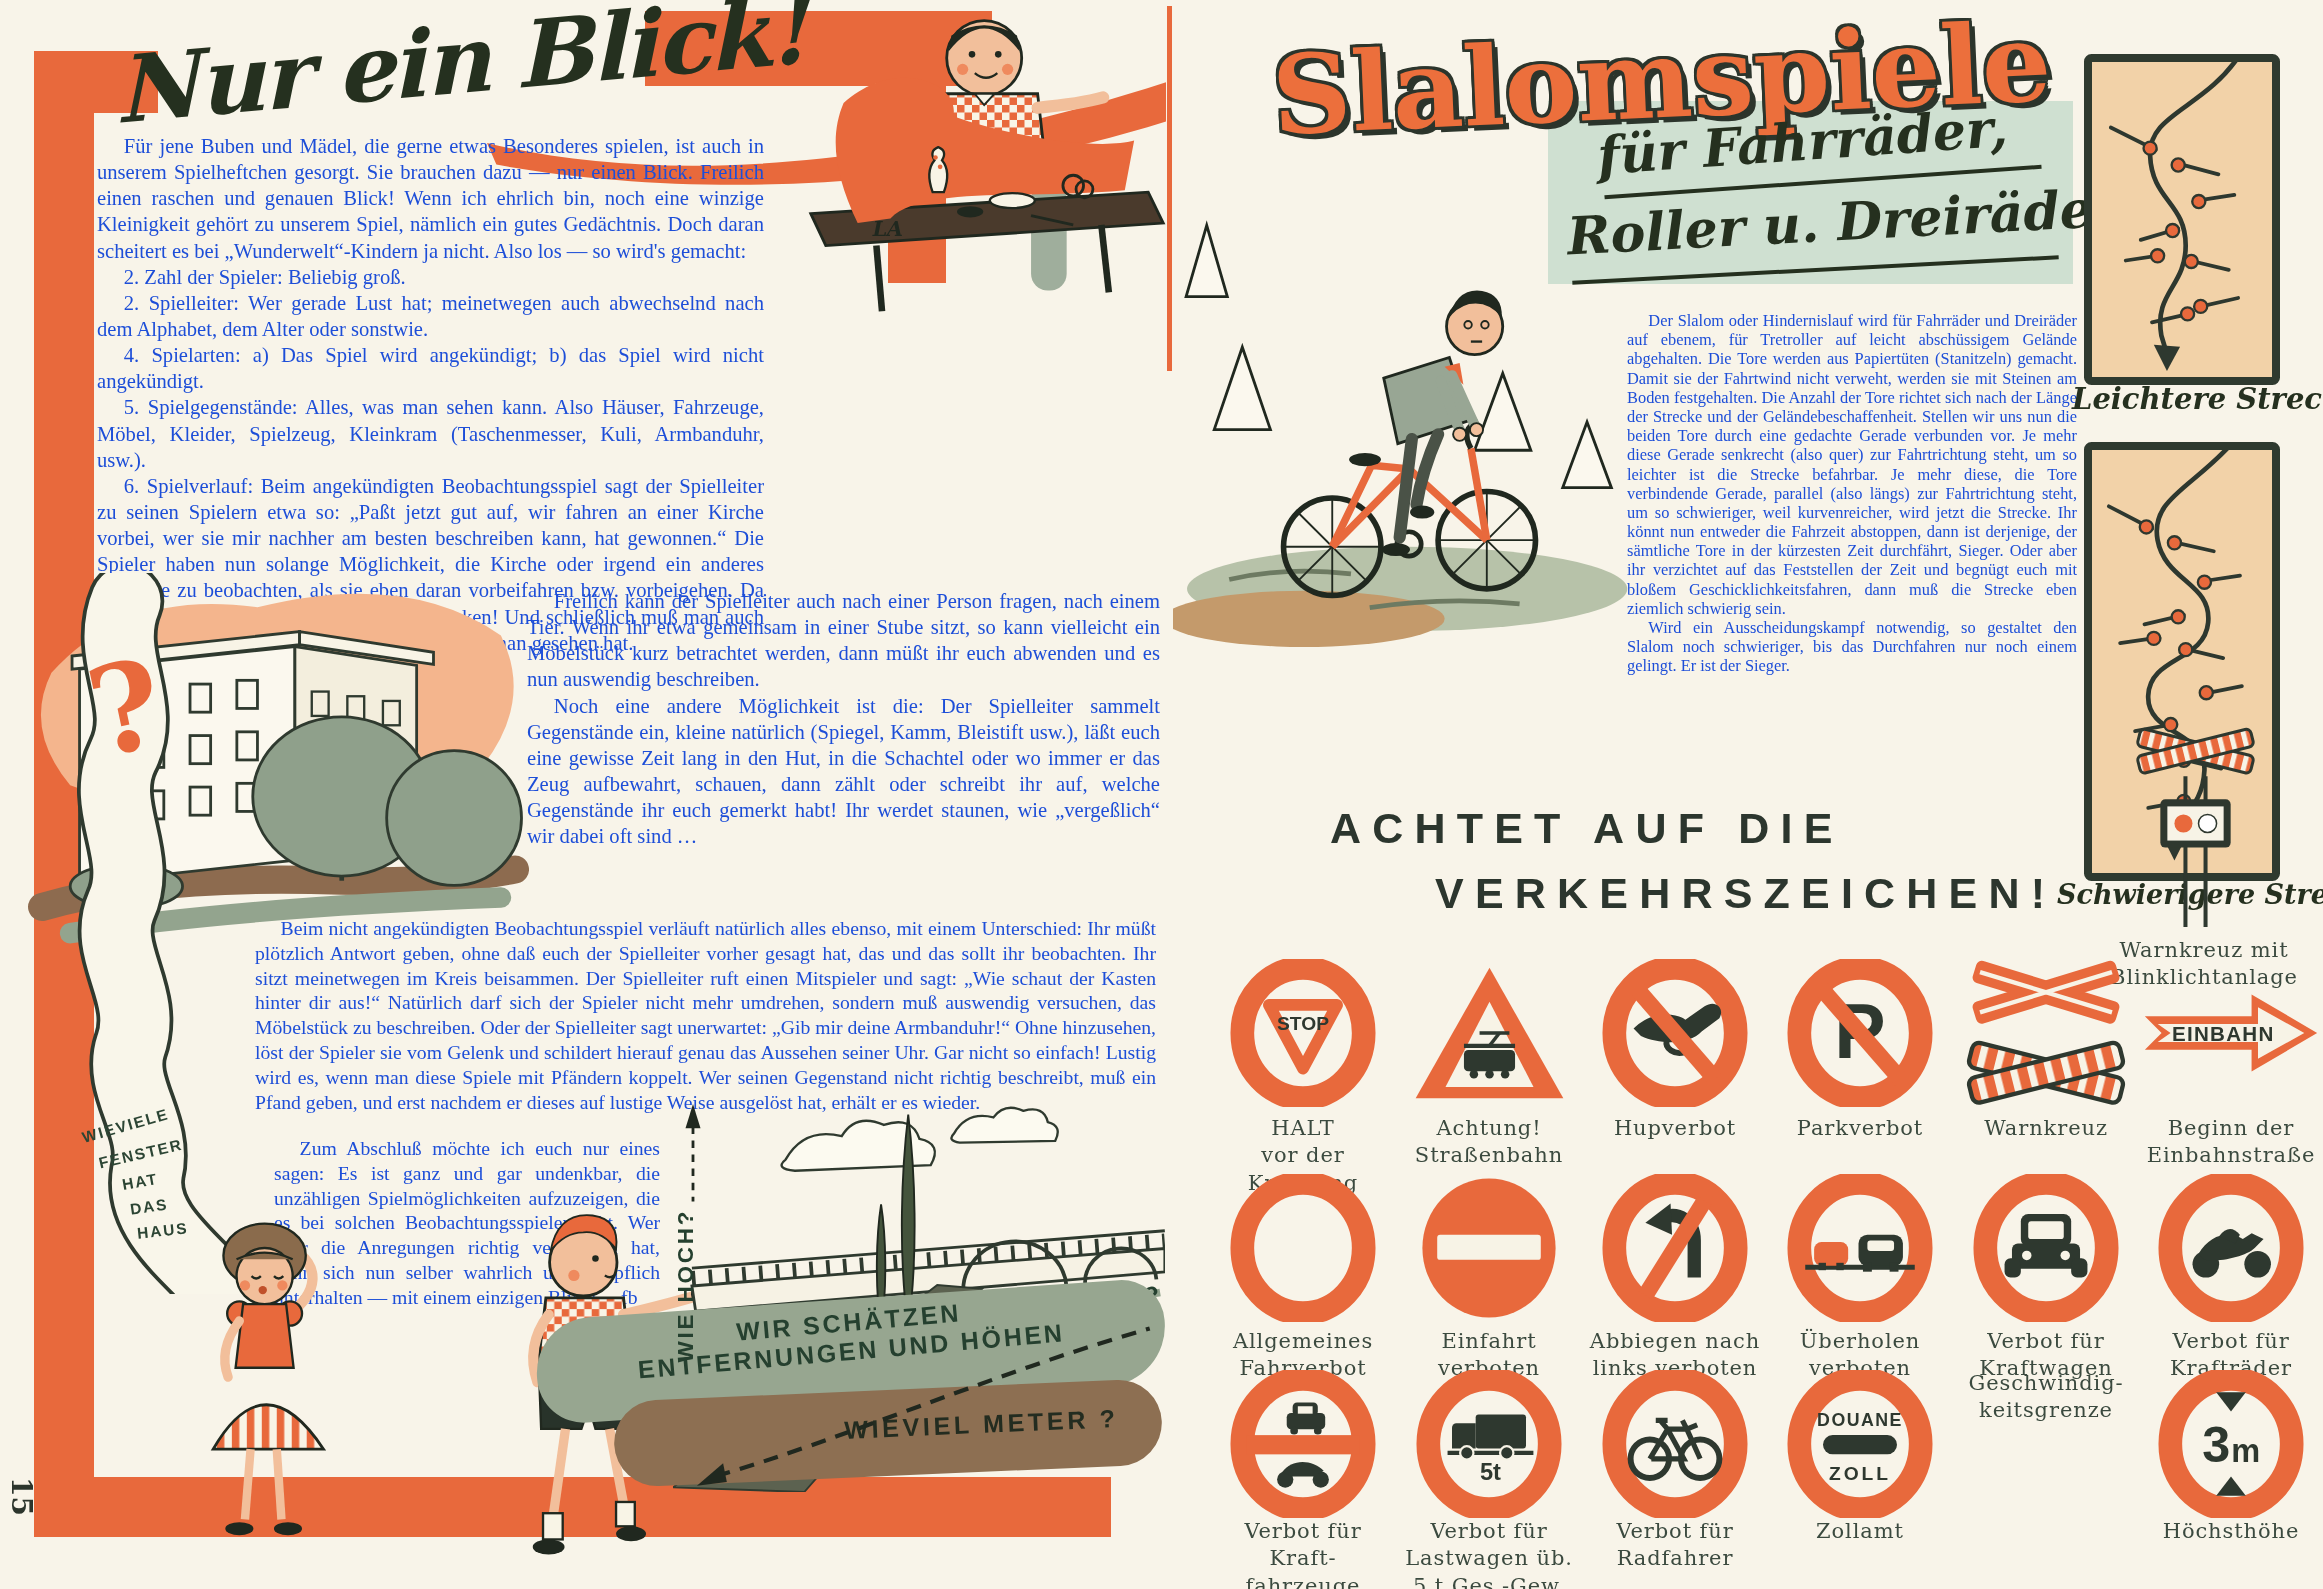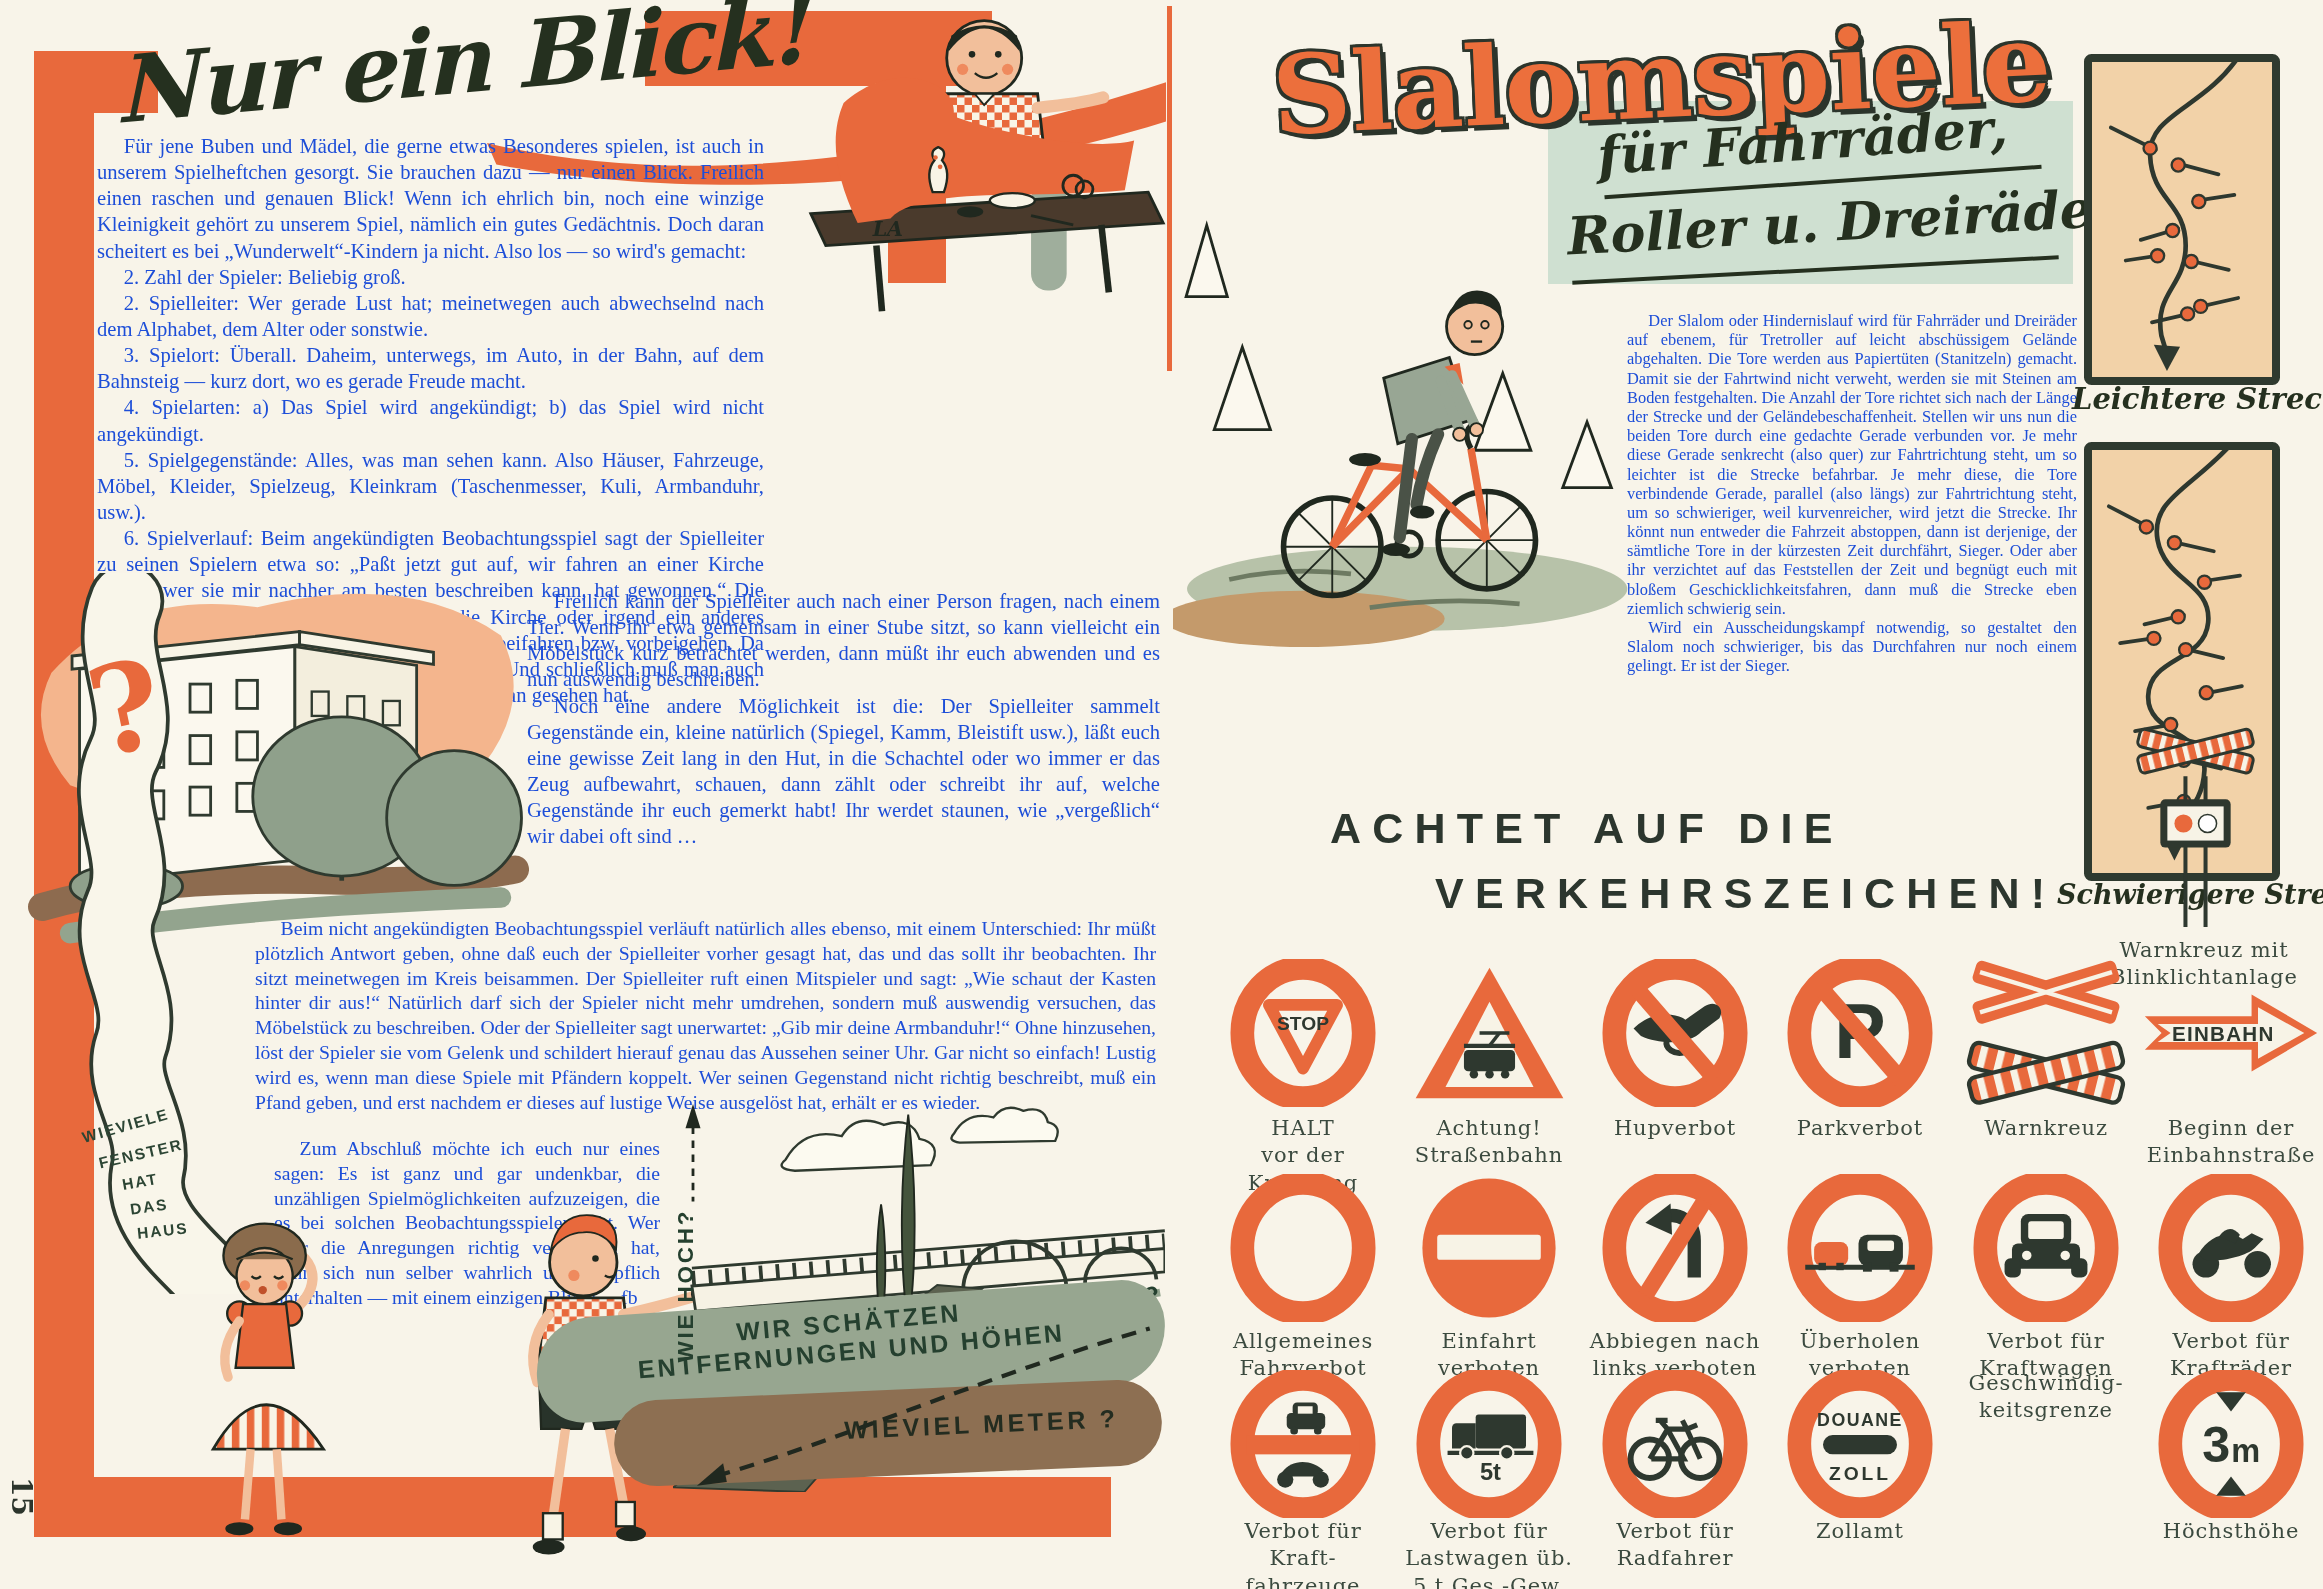--- a/index.html
+++ b/index.html
@@ -47,21 +47,20 @@
     <svg class="abs" style="left:487px;top:54px;" width="679" height="136" viewBox="0 0 725 145">
       <path d="M0,95 C180,138 420,128 725,30 L725,72 C470,152 200,152 10,118 Z" fill="#e8693c"></path>
     </svg>
 
     <h1 class="abs script title-left" style="left:122px;top:5.6px;">Nur ein Blick!</h1>
 
     <div class="abs body-text lp-text" style="left:97px;top:133px;width:667px;">
       <p>Für jene Buben und Mädel, die gerne etwas Besonderes spielen, ist auch in unserem Spielheftchen gesorgt. Sie brauchen dazu — nur einen Blick. Freilich einen raschen und genauen Blick! Wenn ich ehrlich bin, noch eine winzige Kleinigkeit gehört zu unserem Spiel, nämlich ein gutes Gedächtnis. Doch daran scheitert es bei „Wunderwelt“-Kindern ja nicht. Also los — so wird's gemacht:</p>
       <p>2. Zahl der Spieler: Beliebig groß.</p>
       <p>2. Spielleiter: Wer gerade Lust hat; meinetwegen auch abwechselnd nach dem Alphabet, dem Alter oder sonstwie.</p>
-      <p>3. Spielort: Überall. Daheim, unterwegs, im Auto, in der Bahn, auf dem Bahnsteig — kurz dort, wo es gerade Freude macht.</p>
       <p>4. Spielarten: a) Das Spiel wird angekündigt; b) das Spiel wird nicht angekündigt.</p>
       <p>5. Spielgegenstände: Alles, was man sehen kann. Also Häuser, Fahrzeuge, Möbel, Kleider, Spielzeug, Kleinkram (Taschenmesser, Kuli, Armbanduhr, usw.).</p>
       <p>6. Spielverlauf: Beim angekündigten Beobachtungsspiel sagt der Spielleiter zu seinen Spielern etwa so: „Paßt jetzt gut auf, wir fahren an einer Kirche vorbei, wer sie mir nachher am besten beschreiben kann, hat gewonnen.“ Die Spieler haben nun solange Möglichkeit, die Kirche oder irgend ein anderes Gebäude zu beobachten, als sie eben daran vorbeifahren bzw. vorbeigehen. Da heißt es: Augen auf, das Wichtigste gut merken! Und schließlich muß man auch ein bisserl reden können, um das zu sagen, was man gesehen hat.</p>
     </div>
 
     <div class="abs body-text lp-text" style="left:527px;top:588px;width:633px;">
       <p>Freilich kann der Spielleiter auch nach einer Person fragen, nach einem Tier. Wenn ihr etwa gemeinsam in einer Stube sitzt, so kann vielleicht ein Möbelstück kurz betrachtet werden, dann müßt ihr euch abwenden und es nun auswendig beschreiben.</p>
       <p>Noch eine andere Möglichkeit ist die: Der Spielleiter sammelt Gegenstände ein, kleine natürlich (Spiegel, Kamm, Bleistift usw.), läßt euch eine gewisse Zeit lang in den Hut, in die Schachtel oder wo immer er das Zeug aufbewahrt, schauen, dann zählt oder schreibt ihr auf, welche Gegenstände ihr euch gemerkt habt! Ihr werdet staunen, wie „vergeßlich“ wir dabei oft sind …</p>
     </div>
 

